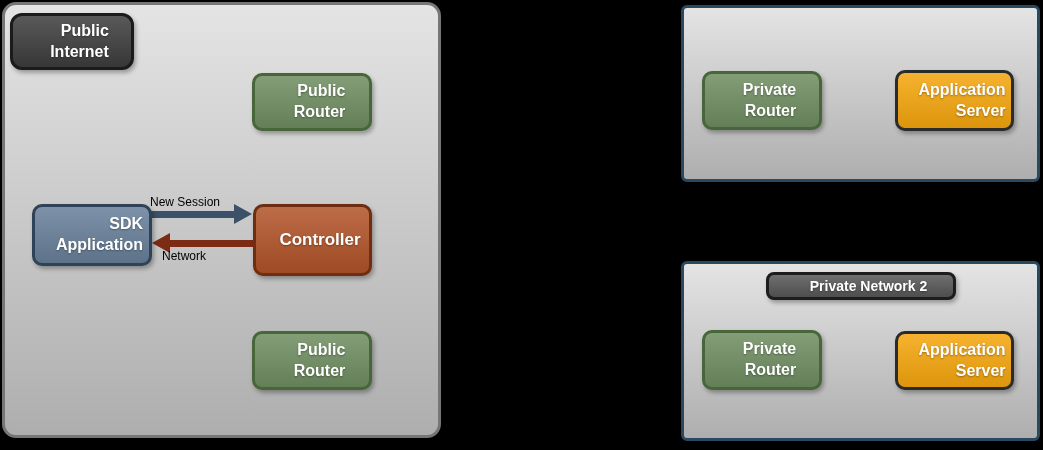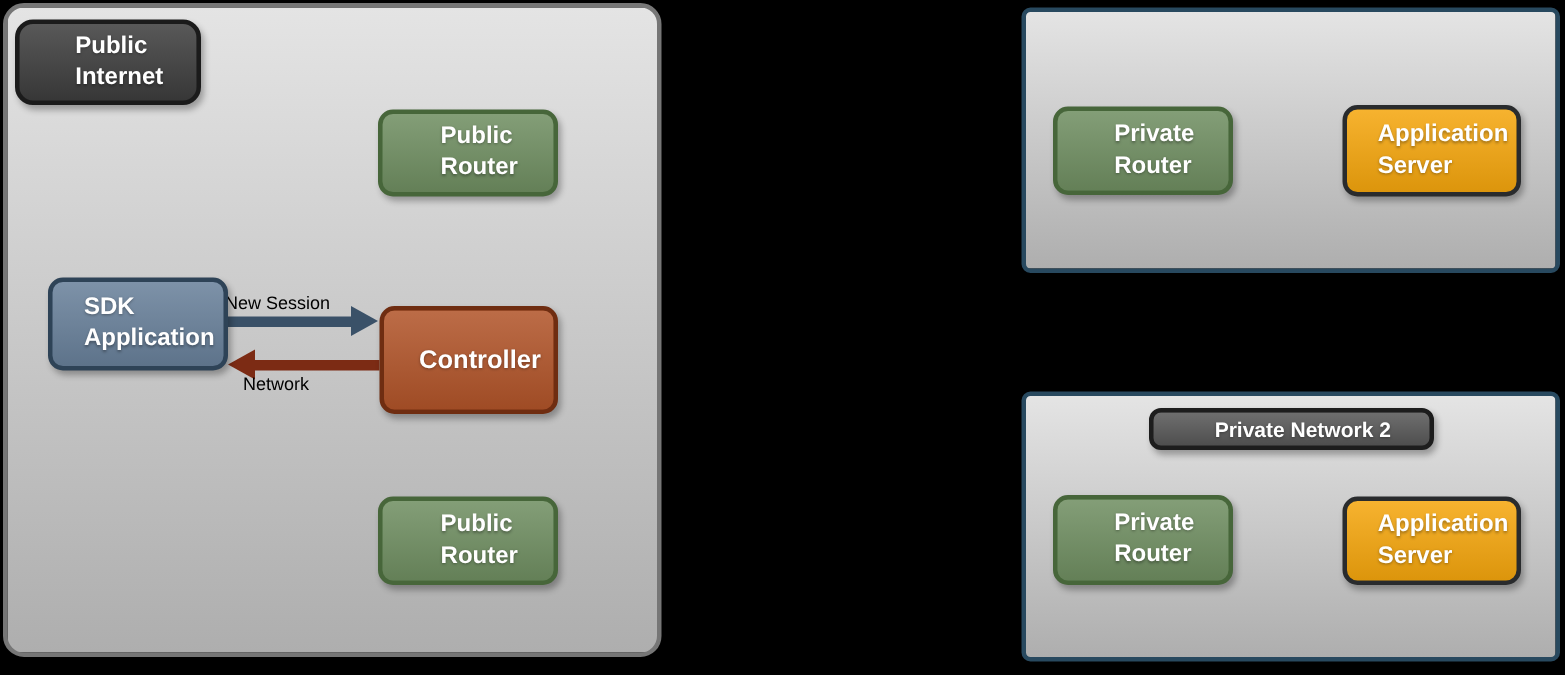--- a/index.html
+++ b/index.html
@@ -23,38 +23,38 @@
   #pn1-panel, #pn2-panel {
     width: 359px; border: 3px solid var(--panel-border-navy); border-radius: 6px;
     box-shadow: 2px 3px 6px rgba(0,0,0,0.45);
   }
   #pn1-panel { left: 681px; top: 5px;  height: 177px; }
   #pn2-panel { left: 681px; top: 261px; height: 180px; }
 
   .node {
     position: absolute; box-sizing: border-box;
     display: flex; align-items: center; justify-content: center;
-    text-align: left; font-weight: bold; color: var(--node-text);
+    text-align: right; font-weight: bold; color: var(--node-text);
     white-space: pre-line; font-size: 16px; line-height: 1.3;
     border: 3px solid; border-radius: 10px;
     text-shadow: 0 1px 2px rgba(0,0,0,0.35);
     box-shadow: 2px 3px 4px rgba(0,0,0,0.30);
     background-image: linear-gradient(rgba(255,255,255,0.14), rgba(0,0,0,0.10));
     padding-left: 15px;
   }
   .dark   { background-color: var(--dark-fill);   border-color: var(--dark-border);   }
   .hdr    { background-color: var(--header-fill); border-color: var(--header-border); }
   .green  { background-color: var(--green-fill);  border-color: var(--green-border);  }
   .blue   { background-color: var(--blue-fill);   border-color: var(--blue-border);   }
   .rust   { background-color: var(--rust-fill);   border-color: var(--rust-border);   }
   .orange { background-color: var(--orange-fill); border-color: var(--orange-border); }
 
   #public-internet      { left: 10px;  top: 13px;  width: 124px; height: 57px; border-radius: 12px; }
   #public-router-top    { left: 252px; top: 73px;  width: 120px; height: 58px; }
-  #sdk-application      { left: 32px;  top: 185px; width: 120px; height: 62px; }
+  #sdk-application      { left: 32px;  top: 204px; width: 120px; height: 62px; }
   #controller           { left: 253px; top: 204px; width: 119px; height: 72px; font-size: 17px; }
   #public-router-bottom { left: 252px; top: 331px; width: 120px; height: 59px; }
 
   #pn1-header { left: 766px; top: 13px;  width: 190px; height: 28px; font-size: 15px; border-radius: 8px; white-space: nowrap; }
   #pn2-header { left: 766px; top: 272px; width: 190px; height: 28px; font-size: 14px; border-radius: 8px; white-space: nowrap; }
   #pn1-private-router { left: 702px; top: 71px;  width: 120px; height: 59px; }
   #pn1-app-server     { left: 895px; top: 70px;  width: 119px; height: 61px; }
   #pn2-private-router { left: 702px; top: 330px; width: 120px; height: 60px; }
   #pn2-app-server     { left: 895px; top: 331px; width: 119px; height: 59px; }
 

